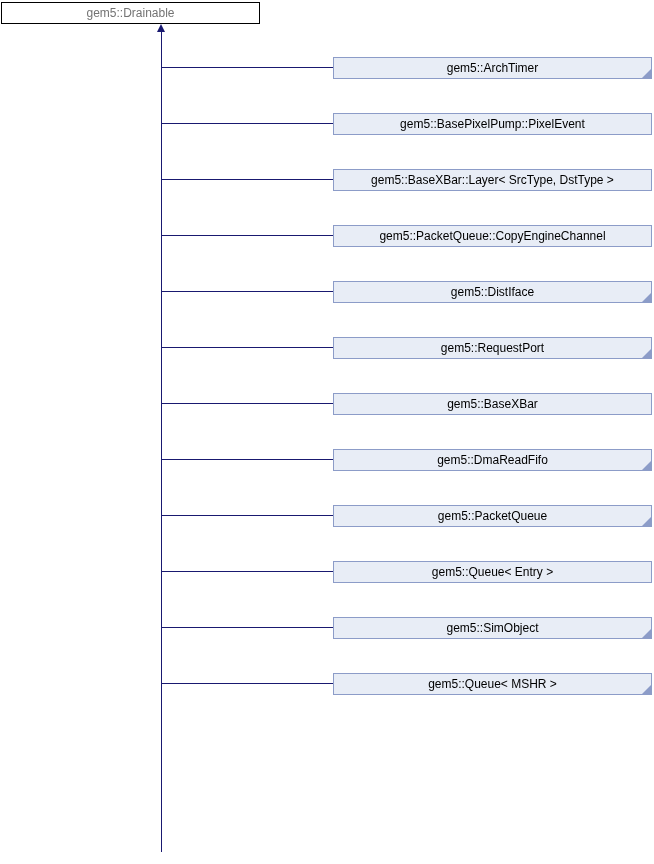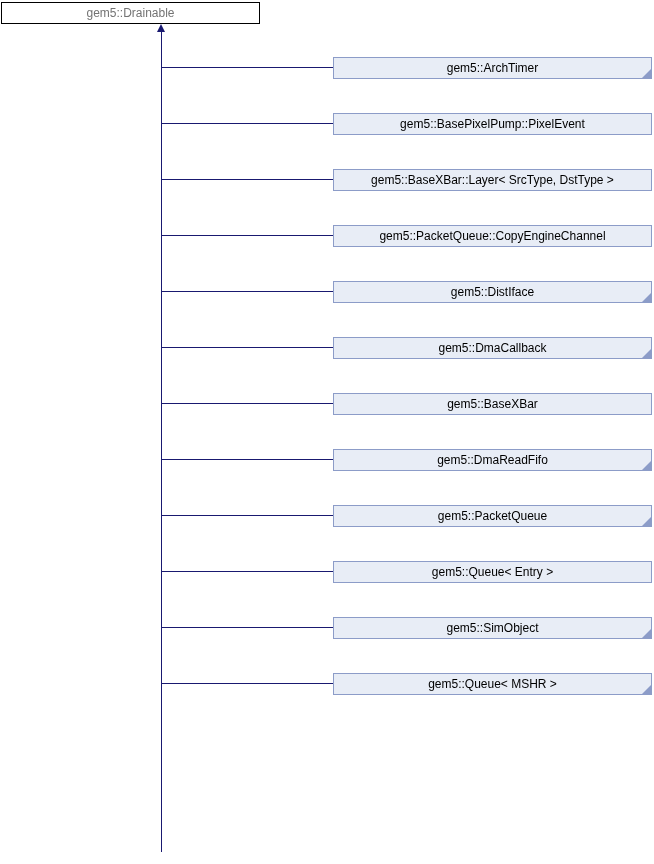--- a/index.html
+++ b/index.html
@@ -153,21 +153,21 @@
     <div class="hline"></div>
     <div class="node truncated">
       <span class="lbl">gem5::DistIface</span>
       <span class="fold"></span>
     </div>
   </div>
 
   <div class="row">
     <div class="hline"></div>
     <div class="node truncated">
-      <span class="lbl">gem5::DmaCallback</span>
+      <span class="lbl">gem5::RequestPort</span>
       <span class="fold"></span>
     </div>
   </div>
 
   <div class="row">
     <div class="hline"></div>
     <div class="node">
       <span class="lbl">gem5::BaseXBar</span>
 
     </div>

